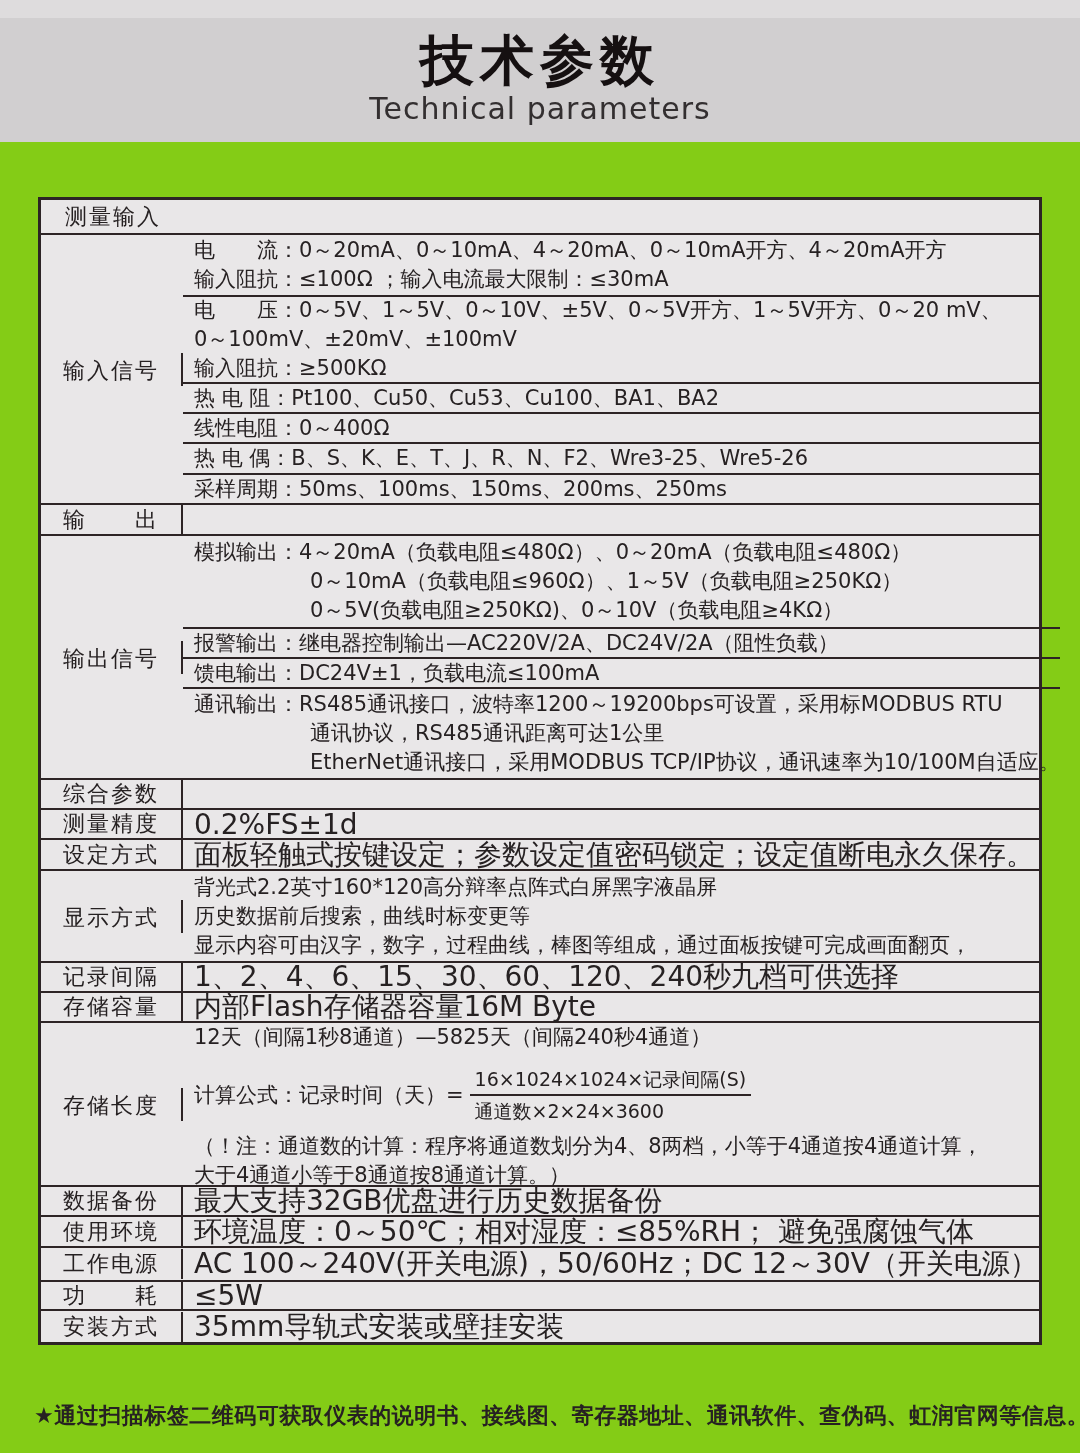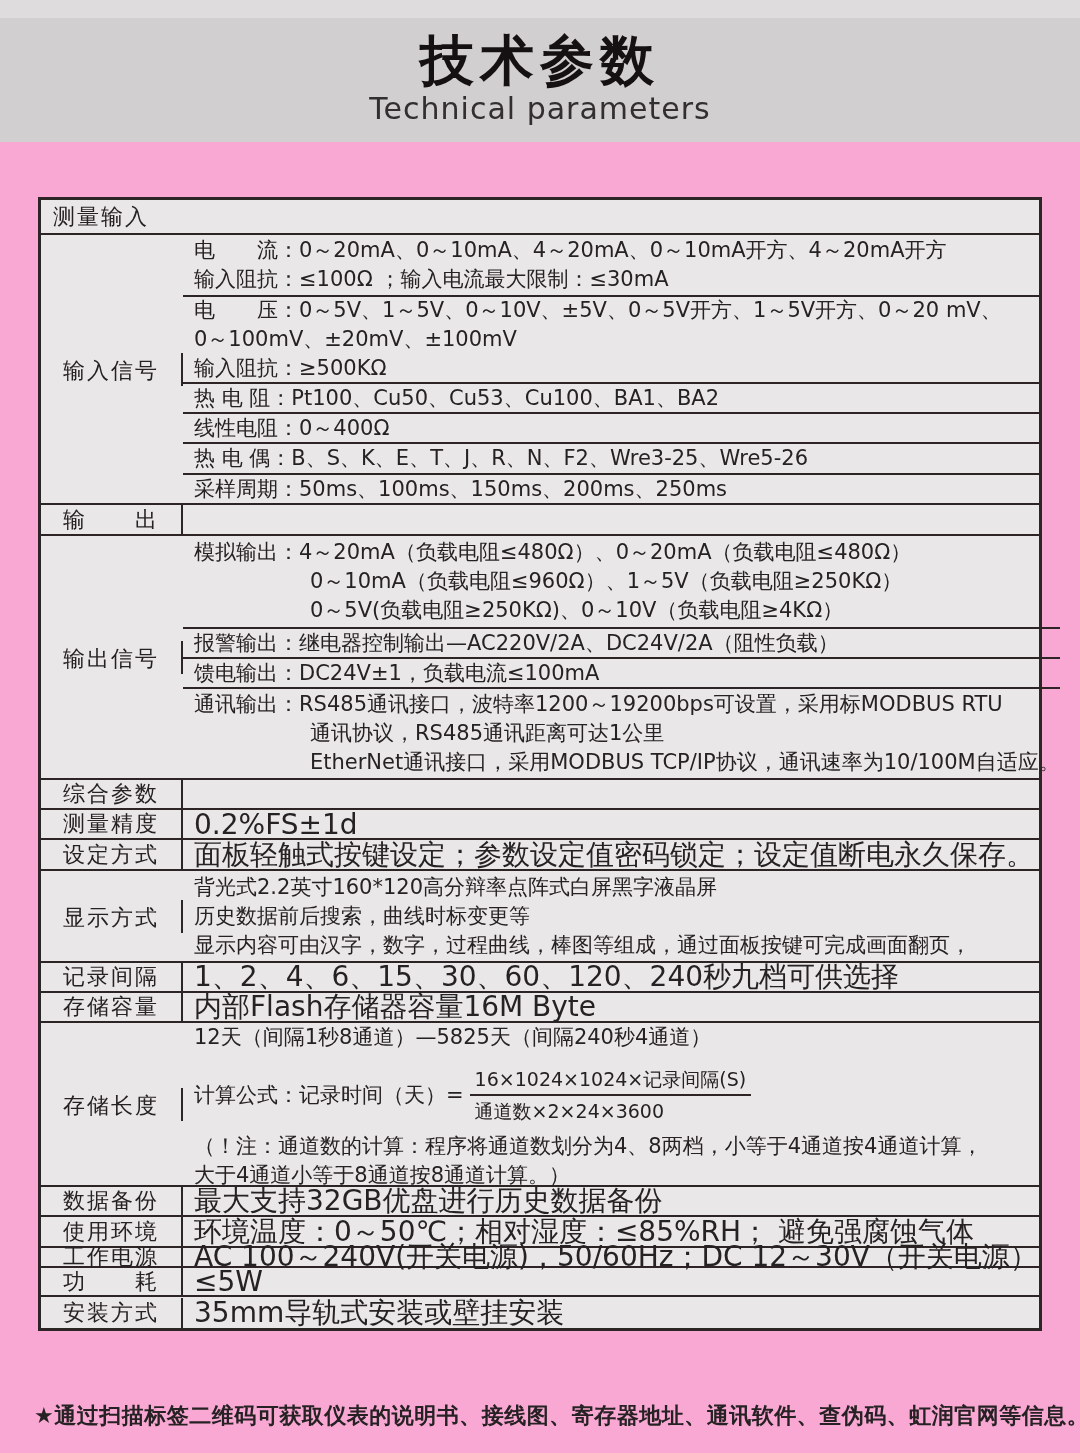--- a/index.html
+++ b/index.html
@@ -1,30 +1,30 @@
 <!DOCTYPE html>
 <html><head>
 <meta charset="utf-8">
 <style>
   :root{
     --bd:#2d2425;
     --txt:#262122;
   }
   *{box-sizing:border-box;margin:0;padding:0}
   body{font-family:"DejaVu Sans","Liberation Sans",sans-serif;color:var(--txt);}
-  .page{position:relative;width:1080px;height:1453px;background:#f9a8d4;overflow:hidden;}
+  .page{position:relative;width:1080px;height:1453px;background:#84cc16;overflow:hidden;}
   .top-strip{position:absolute;left:0;top:0;width:100%;height:18px;background:#dedcdd;}
   .title-band{position:absolute;left:0;top:18px;width:100%;height:124px;background:#d1cfd0;}
   .title-wrap{position:absolute;left:0;top:30px;width:100%;text-align:center;}
   .title{font-size:54px;font-weight:bold;letter-spacing:6px;line-height:62px;color:#151011;}
   .subtitle{font-size:30px;letter-spacing:1px;line-height:30px;color:#332f30;margin-top:2px;}
   .tbl{position:absolute;left:38px;top:197px;width:1004px;border:3px solid var(--bd);background:#e9e7e8;}
   .row{display:flex;border-top:2px solid var(--bd);align-items:center;}
   .row:first-child{border-top:none;}
-  .full{padding-left:12px;display:flex;align-items:center;font-size:22px;letter-spacing:2px;white-space:nowrap;}
+  .full{padding-left:24px;display:flex;align-items:center;font-size:22px;letter-spacing:2px;white-space:nowrap;}
   .lbl{width:142px;flex:none;border-right:2px solid var(--bd);display:flex;justify-content:center;align-items:center;font-size:22px;letter-spacing:2px;text-align:center;white-space:pre;}
   .lbl.top{align-items:flex-start;padding-top:3px;}
   .val{flex:1;display:flex;align-items:center;padding-left:11px;font-size:28px;white-space:nowrap;overflow:hidden;}
   .cells{flex:1;display:flex;flex-direction:column;}
   .cell{border-top:2px solid var(--bd);padding-left:11px;display:flex;flex-direction:column;justify-content:center;font-size:21px;}
   .cell:first-child{border-top:none;}
   .ln{line-height:29px;white-space:nowrap;}
   .ln.indent{padding-left:116px;}
   .empty{flex:1;}
   .sl{flex:1;padding-left:11px;font-size:21px;}
@@ -161,21 +161,21 @@
     <div class="row" style="height:30px">
       <div class="lbl">数据备份</div>
       <div class="val">最大支持32GB优盘进行历史数据备份</div>
     </div>
 
     <div class="row" style="height:31px">
       <div class="lbl">使用环境</div>
       <div class="val">环境温度：0～50℃；相对湿度：≤85%RH； 避免强腐蚀气体</div>
     </div>
 
-    <div class="row" style="height:20px">
+    <div class="row" style="height:34px">
       <div class="lbl">工作电源</div>
       <div class="val">AC 100～240V(开关电源)，50/60Hz；DC 12～30V（开关电源）</div>
     </div>
 
     <div class="row" style="height:29px">
       <div class="lbl">功　　耗</div>
       <div class="val">≤5W</div>
     </div>
 
     <div class="row" style="height:33px">

